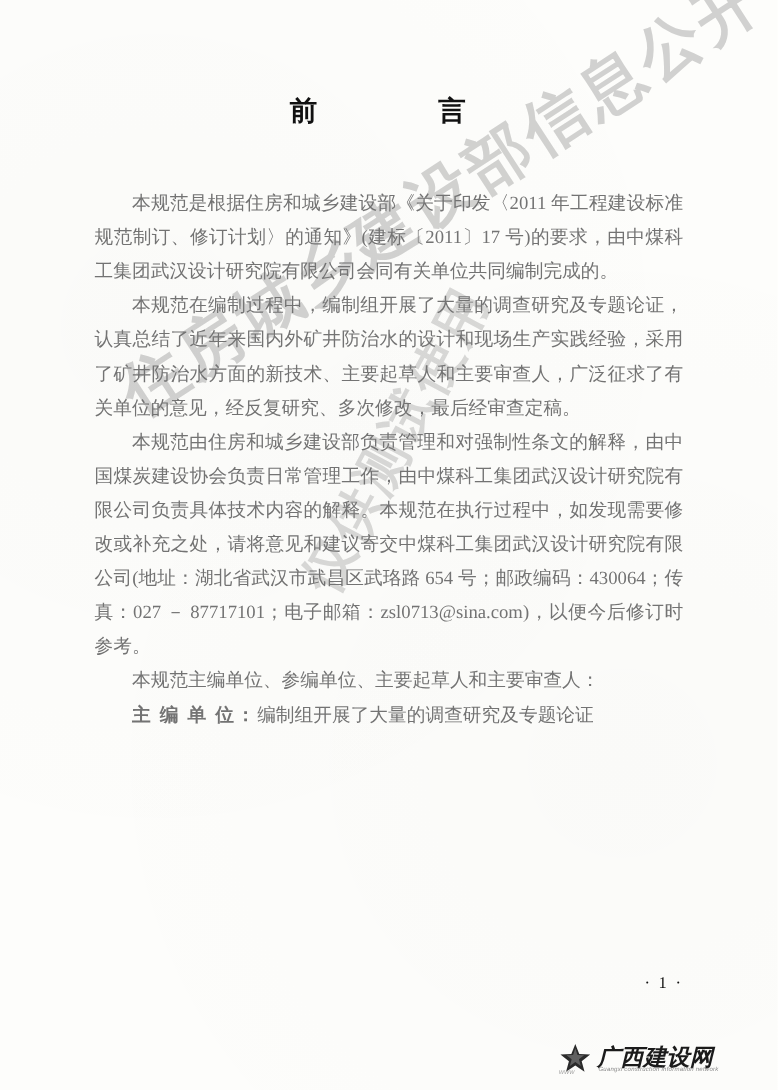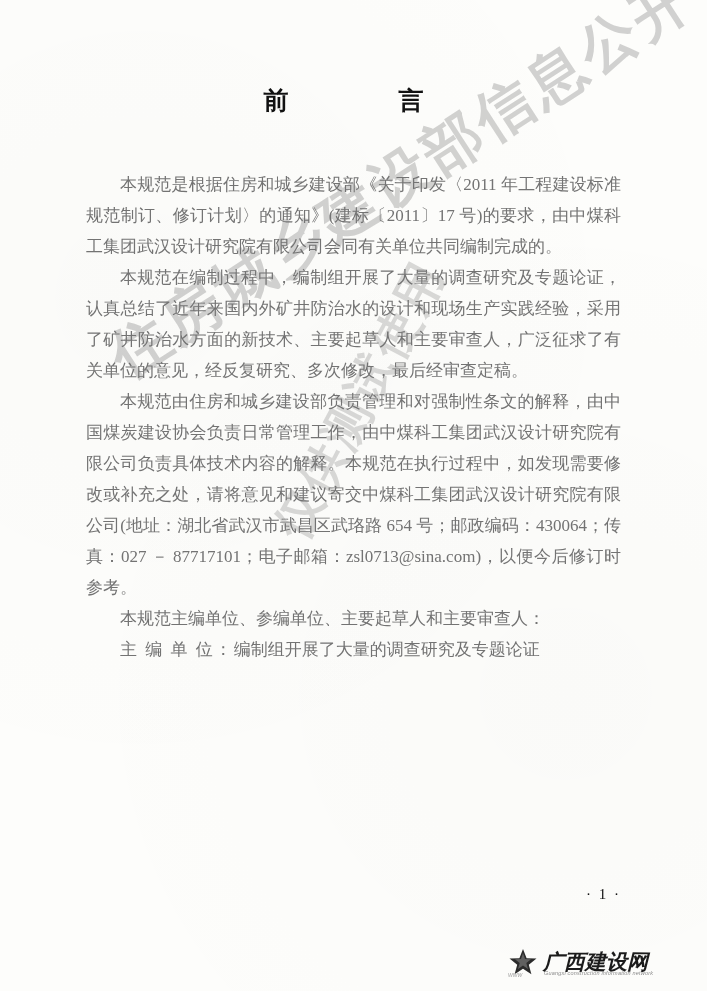--- a/index.html
+++ b/index.html
@@ -53,21 +53,21 @@
     line-height: 31px;
     text-align: justify;
     text-justify: inter-ideograph;
     color: #737373;
   }
   .para {
     text-indent: 2em;
     margin: 0 0 0 0;
   }
   .bold-lead {
-    font-weight: 400;
+    font-weight: 700;
     letter-spacing: 2px;
   }
   .page-number {
     position: absolute;
     right: 0;
     top: 886px;
     font-size: 15px;
     letter-spacing: 2px;
     color: #111;
   }

